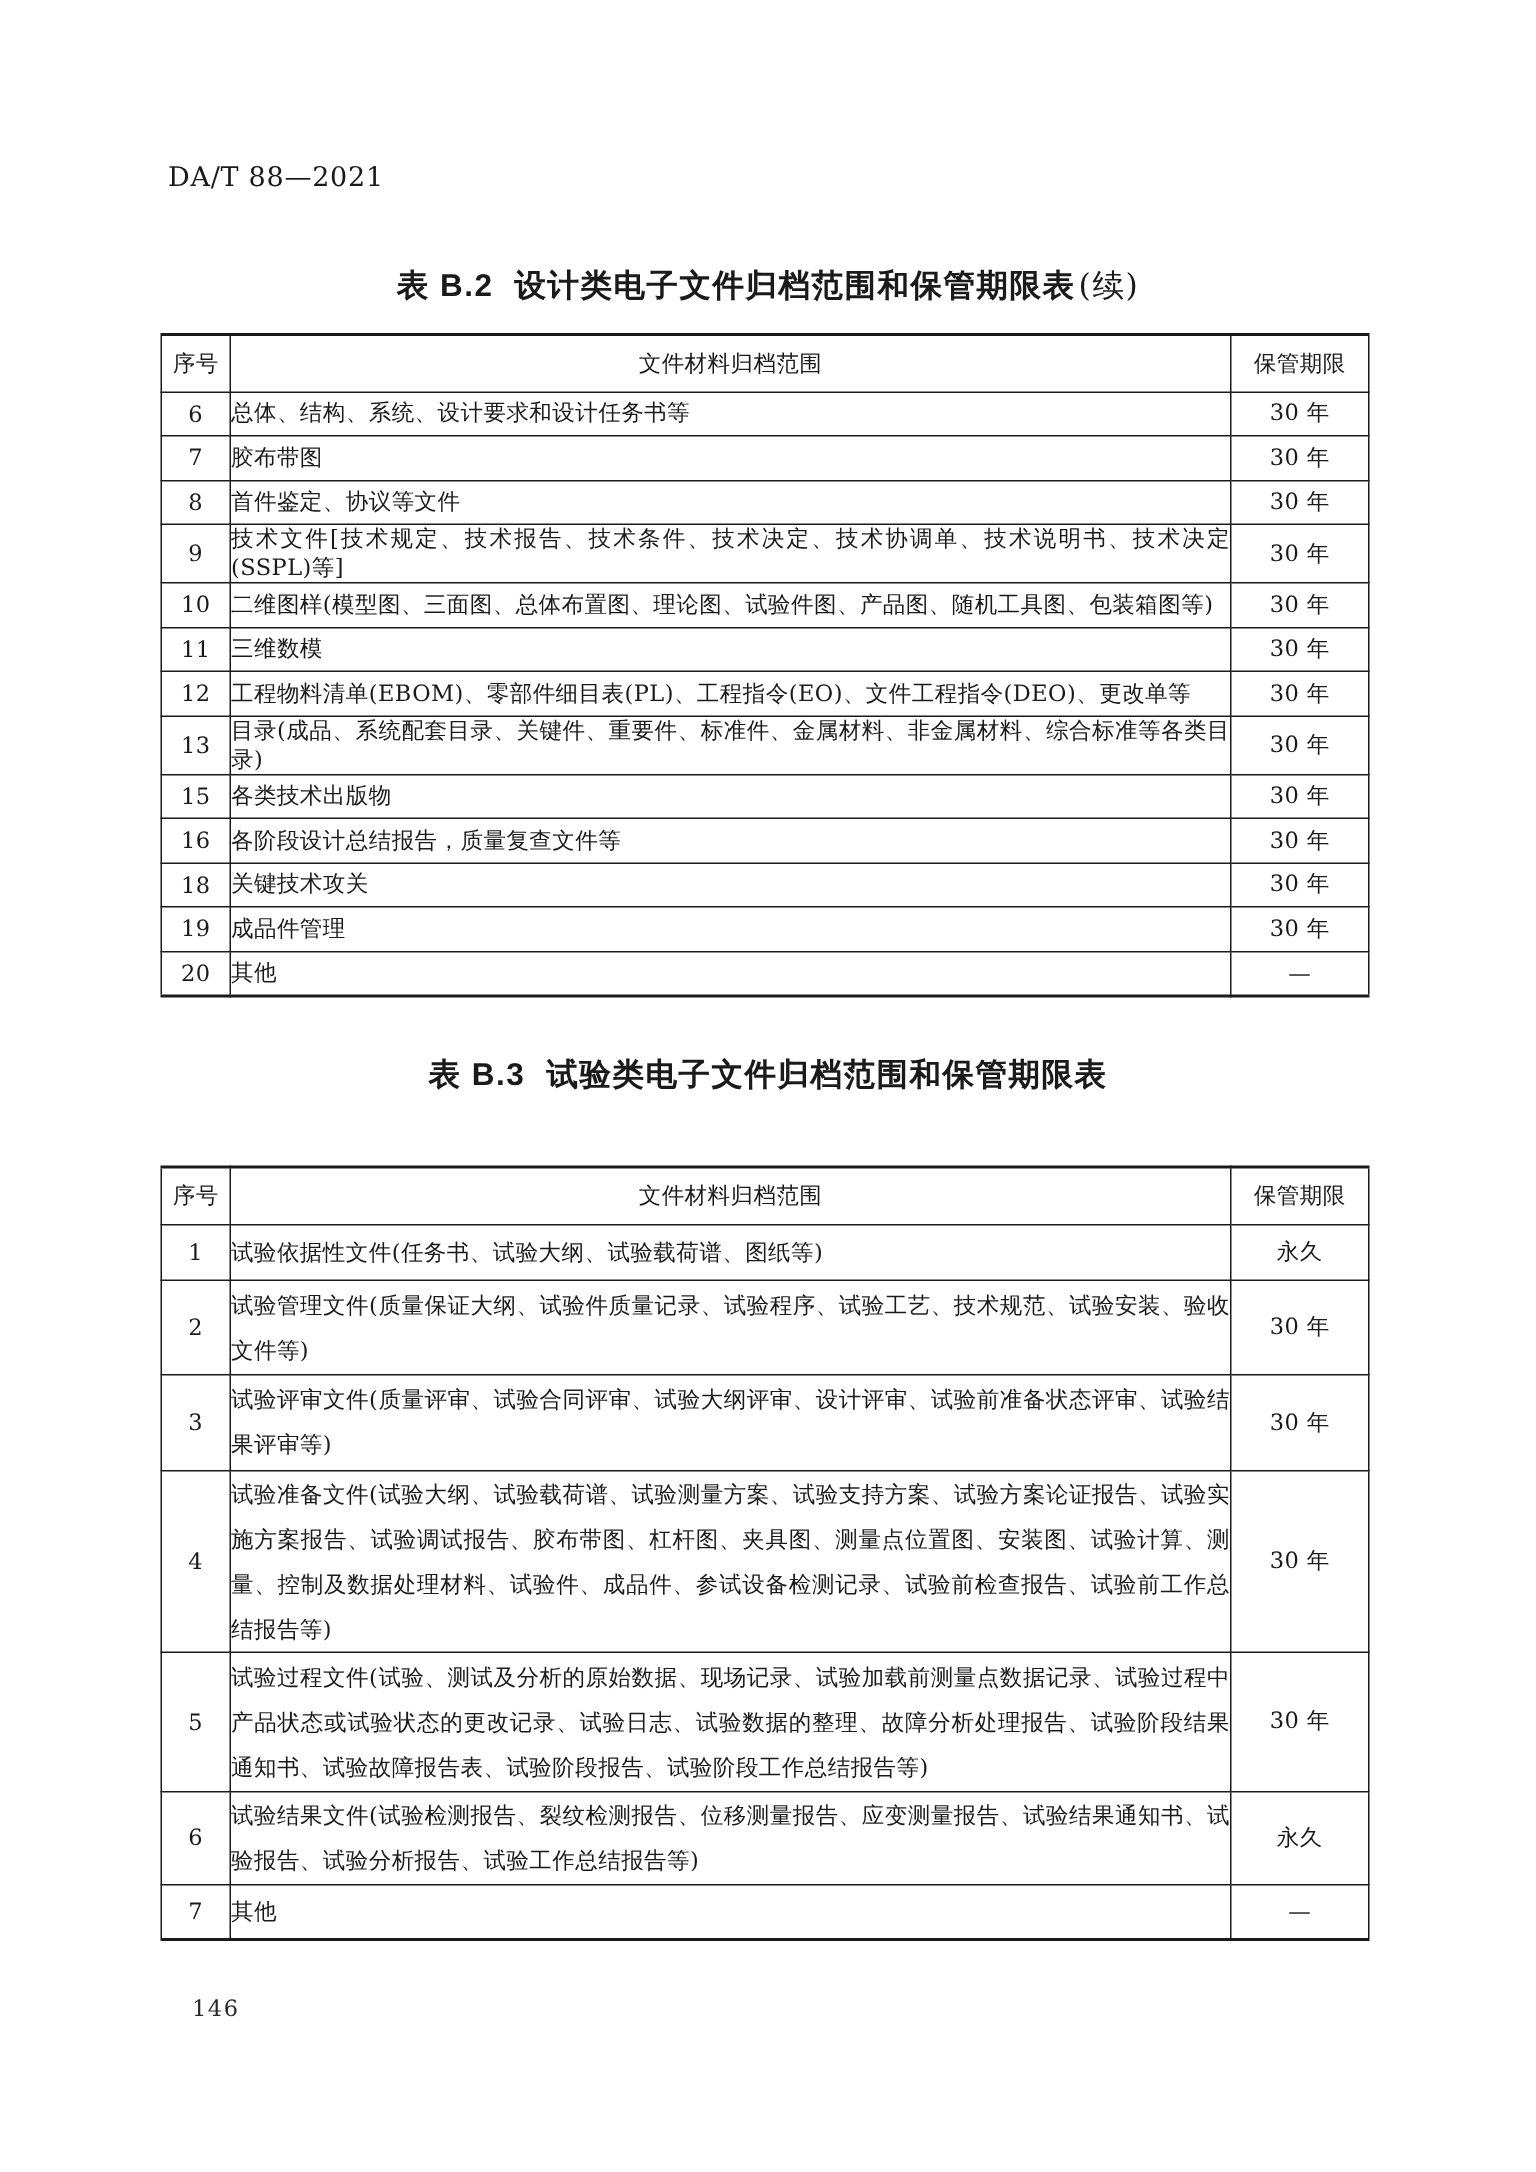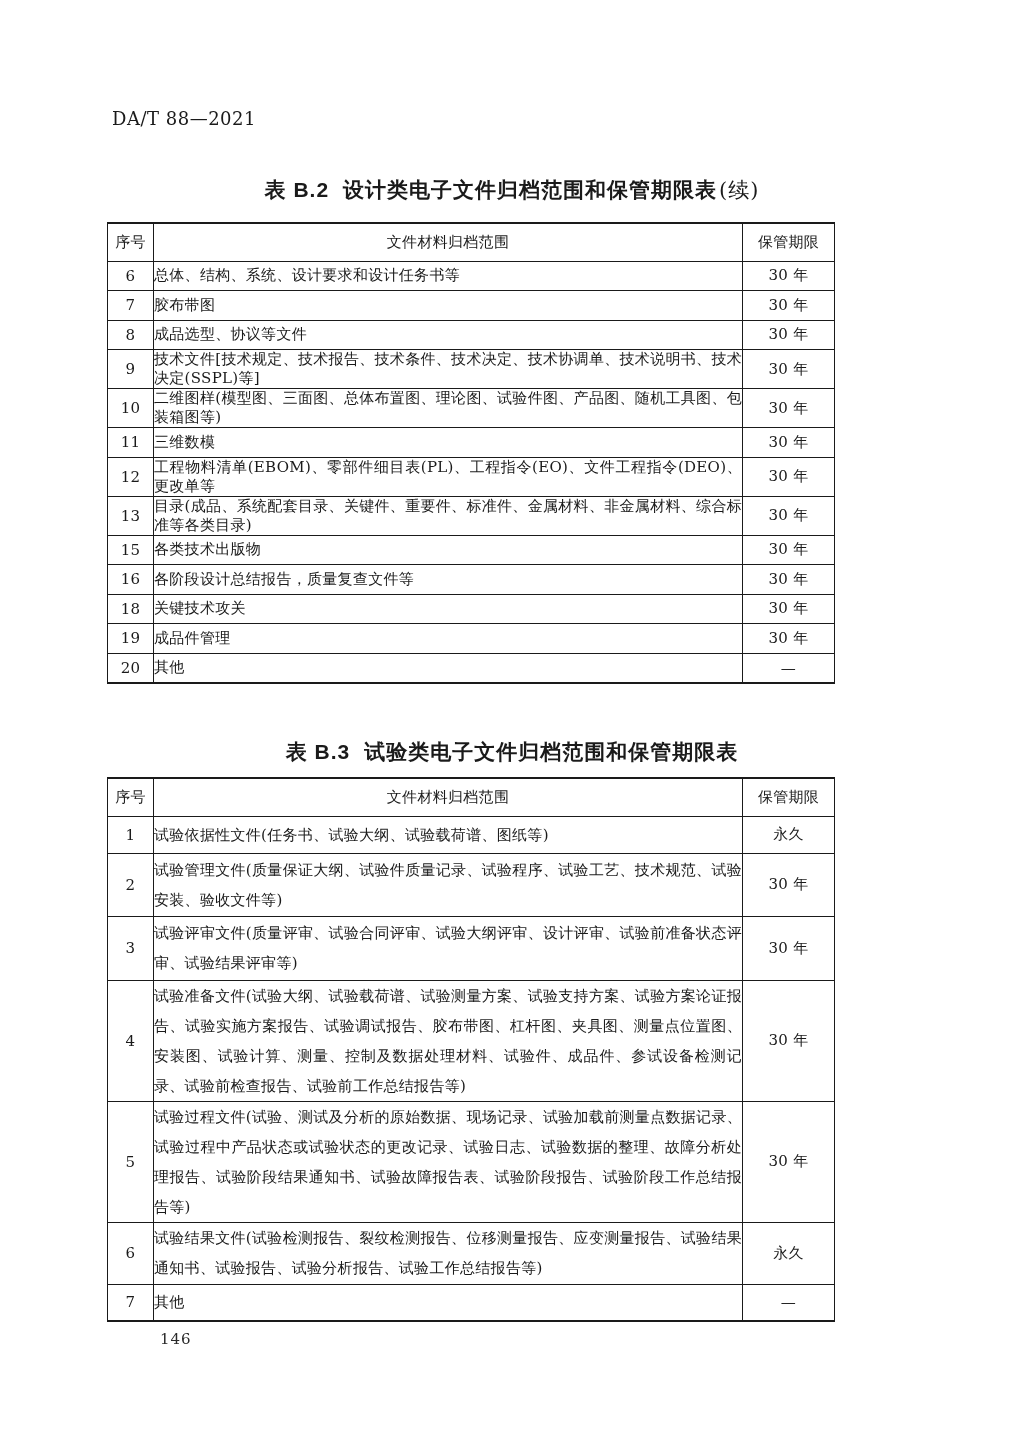--- a/index.html
+++ b/index.html
@@ -24,31 +24,31 @@
     position: absolute;
     left: 0;
     width: 1024px;
     text-align: center;
     font-family: "Liberation Sans", "DejaVu Sans", sans-serif;
     font-size: 21px;
     font-weight: bold;
     letter-spacing: 1px;
   }
   #b2-title { top: 176px; }
-  #b3-title { top: 738px; }
+  #b3-title { top: 702px; }
   .title-prefix { margin-right: 14px; }
   .title-suffix {
     font-weight: normal;
     font-family: "DejaVu Serif", "Liberation Serif", serif;
     margin-left: 2px;
   }
   table.std {
     position: absolute;
     left: 107px;
-    width: 728px;
+    width: 806px;
     border-collapse: collapse;
     table-layout: fixed;
     border-top: 2px solid #1a1a1a;
     border-bottom: 2px solid #1a1a1a;
     border-left: 1px solid #1a1a1a;
     border-right: 1px solid #1a1a1a;
   }
   #b2-table { top: 222px; }
   #b3-table { top: 777px; }
   table.std col.c1 { width: 46px; }
@@ -79,21 +79,20 @@
   #b3-table tbody tr:nth-child(5) { height: 93px; }
   #b3-table tbody tr:nth-child(6) { height: 62px; }
   #b3-table tbody tr:nth-child(7) { height: 37px; }
   .page-number {
     position: absolute;
     left: 128px;
     top: 1330px;
     font-size: 15px;
     color: #2a2a2a;
     letter-spacing: 1px;
-    margin-left: 32px;
   }
 </style>
 </head>
 <body>
 
 <div class="doc-code">DA/T 88—2021</div>
 
 <div class="table-title" id="b2-title">
   <span class="title-prefix">表 B.2</span><span>设计类电子文件归档范围和保管期限表</span><span class="title-suffix">(续)</span>
 </div>
@@ -117,21 +116,21 @@
         <td class="c-scope">总体、结构、系统、设计要求和设计任务书等</td>
         <td class="c-ret">30 年</td>
       </tr>
       <tr>
         <td class="c-seq">7</td>
         <td class="c-scope">胶布带图</td>
         <td class="c-ret">30 年</td>
       </tr>
       <tr>
         <td class="c-seq">8</td>
-        <td class="c-scope">成品选型、协议等文件</td>
+        <td class="c-scope">首件鉴定、协议等文件</td>
         <td class="c-ret">30 年</td>
       </tr>
       <tr>
         <td class="c-seq">9</td>
         <td class="c-scope">技术文件[技术规定、技术报告、技术条件、技术决定、技术协调单、技术说明书、技术决定(SSPL)等]</td>
         <td class="c-ret">30 年</td>
       </tr>
       <tr>
         <td class="c-seq">10</td>
         <td class="c-scope">二维图样(模型图、三面图、总体布置图、理论图、试验件图、产品图、随机工具图、包装箱图等)</td>

